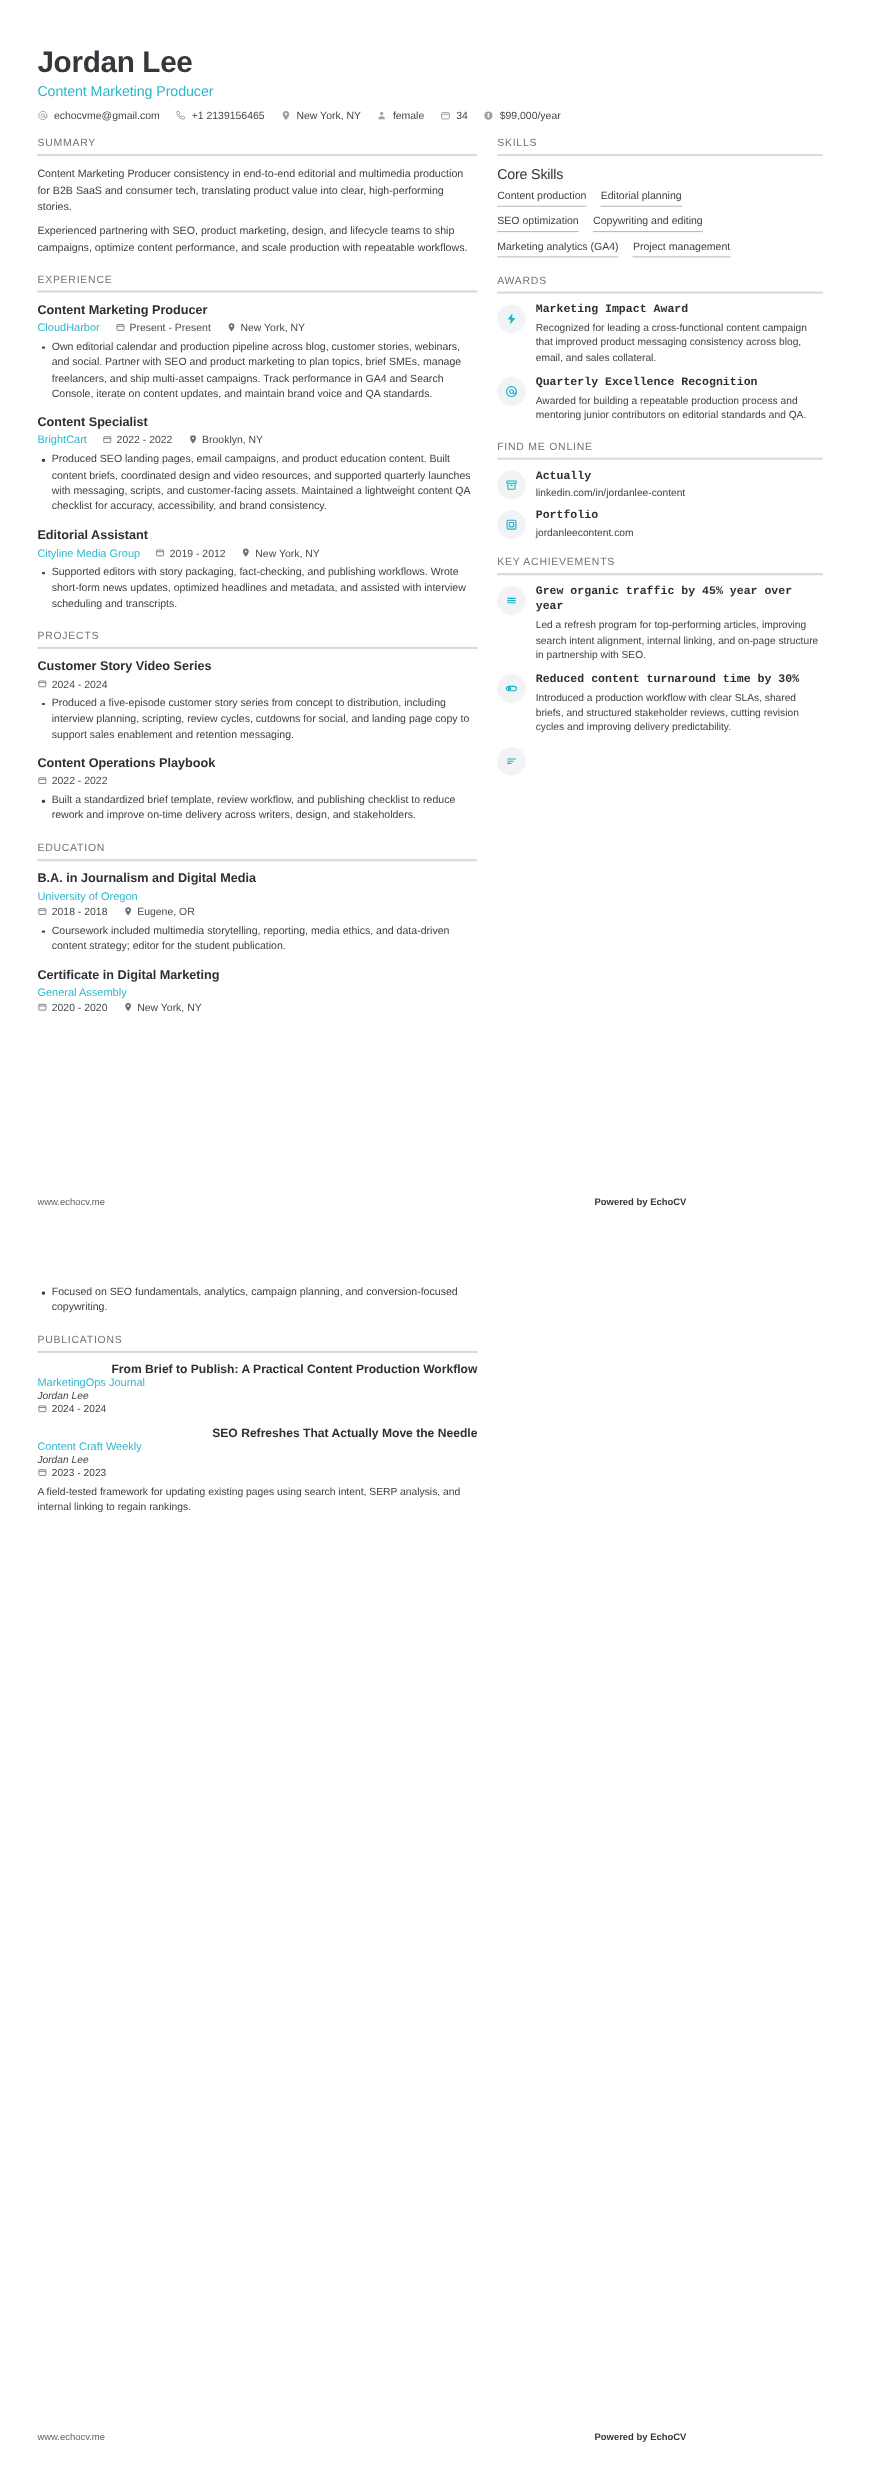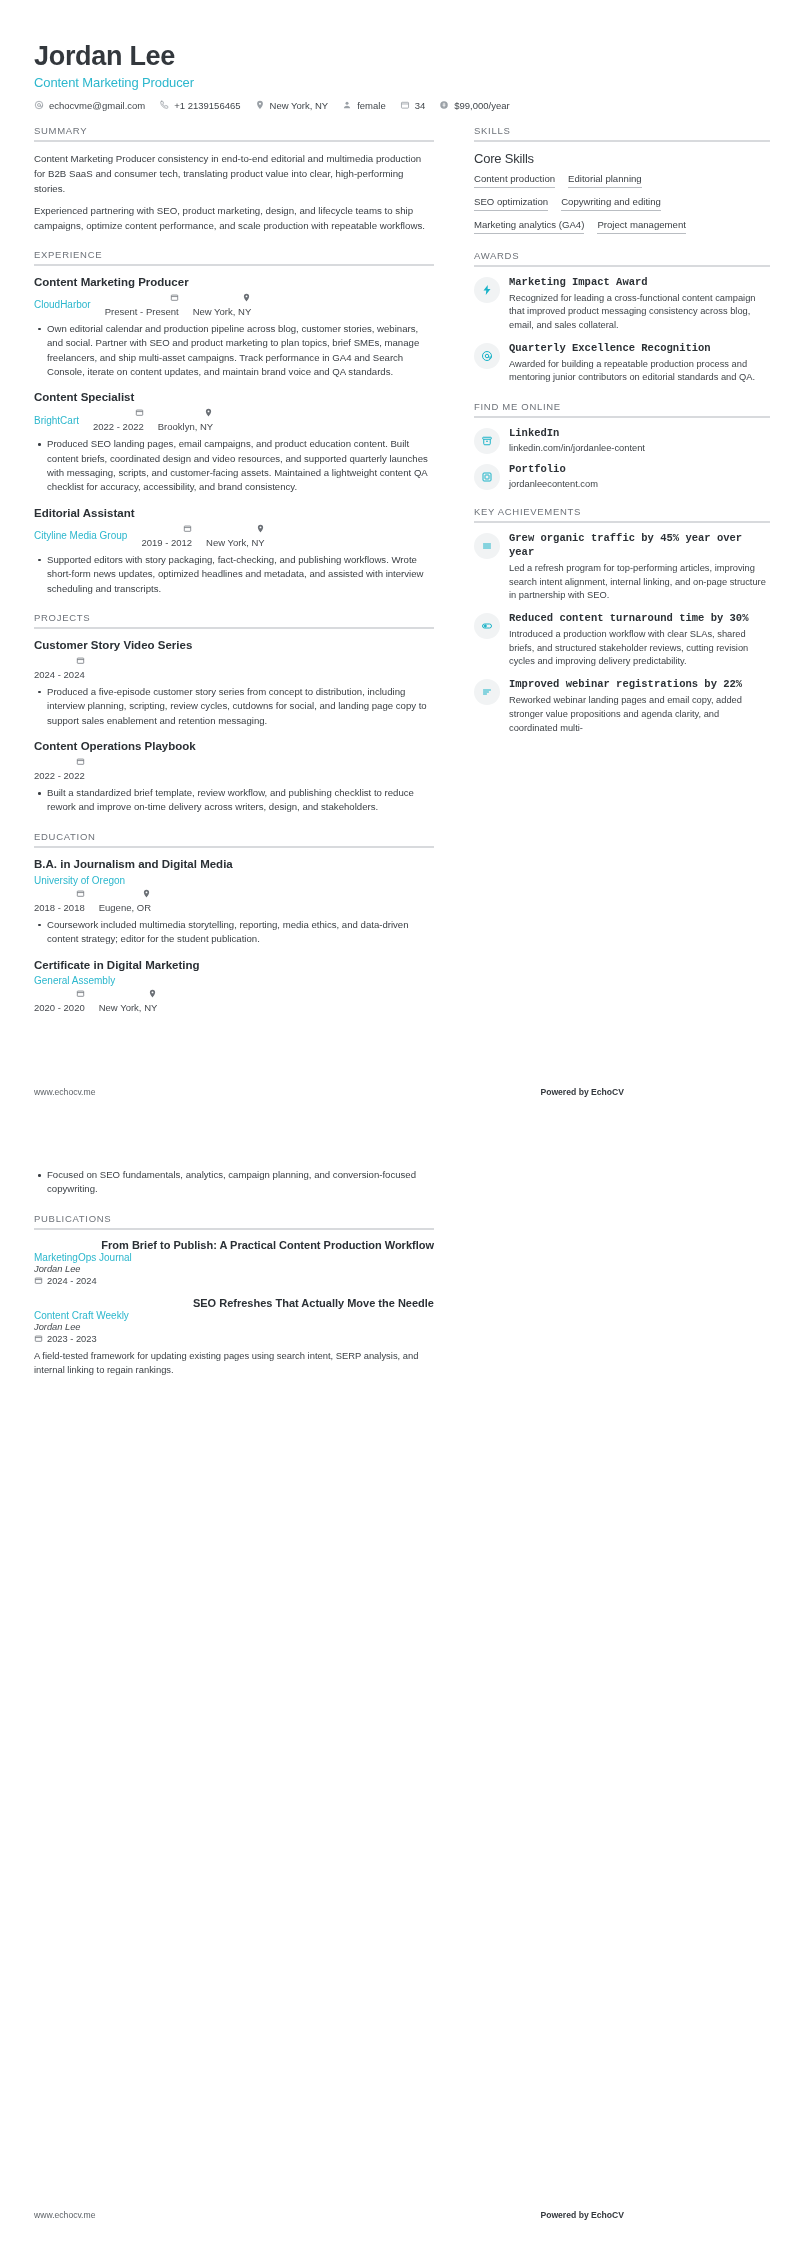--- a/index.html
+++ b/index.html
@@ -48,21 +48,21 @@
     gap: 4px 14px;
     margin-top: 10px;
     font-size: 9.5px;
     color: #41464b;
   }
   .contact-item { display: flex; align-items: center; gap: 5px; white-space: nowrap; }
   .contact-item .ic { display: inline-flex; width: 10px; height: 10px; color: #9aa0a6; }
   .contact-item .ic svg { width: 100%; height: 100%; display: block; }
 
   
-  .cols { display: flex; gap: 40px; margin-top: 14px; align-items: flex-start; }
+  .cols { display: flex; gap: 18px; margin-top: 14px; align-items: flex-start; }
   .col-left { width: 400px; flex: 0 0 400px; }
   .col-right { width: 296px; flex: 0 0 296px; }
 
   .sec { margin-top: 16px; }
   .sec:first-child { margin-top: 0; }
   .sec-title {
     font-size: 9.5px;
     letter-spacing: 0.7px;
     color: #6d7279;
     text-transform: uppercase;
@@ -81,21 +81,21 @@
   .meta-row {
     display: flex;
     flex-wrap: wrap;
     align-items: center;
     gap: 3px 14px;
     margin-top: 3px;
     font-size: 9.5px;
     color: #45494e;
   }
   .org { color: #2cb7cd; font-weight: 500; font-size: 10px; }
-  .meta-item { display: flex; align-items: flex-end; gap: 4px; white-space: nowrap; flex-direction: column; }
+  .meta-item { display: flex; align-items: flex-start; gap: 4px; white-space: nowrap; }
   .meta-item .ic { width: 9px; height: 9px; display: inline-flex; color: #6a6f75; }
   .meta-item .ic svg { width: 100%; height: 100%; display: block; }
 
   ul.bullets { list-style: none; margin-top: 5px; }
   ul.bullets li {
     position: relative;
     padding-left: 13px;
     font-size: 9.6px;
     line-height: 1.5;
     color: #3a3f44;
@@ -530,21 +530,21 @@
 
             <div class="irow">
               <div class="ibadge">
                 <svg viewBox="0 0 24 24" fill="none" stroke="currentColor" stroke-width="2">
                     <rect x="3.5" y="4.5" width="17" height="4" rx="1"></rect>
                     <path d="M5.5 8.5v9a2 2 0 0 0 2 2h9a2 2 0 0 0 2-2v-9"></path>
                     <path d="M10 12.5h4"></path>
                   </svg>
               </div>
               <div class="ibody">
-                <div class="ititle">LinkedIn</div>
+                <div class="ititle">Actually</div>
                 <div class="ilink">linkedin.com/in/jordanlee-content</div>
               </div>
             </div>
 
             <div class="irow">
               <div class="ibadge">
                 <svg viewBox="0 0 24 24" fill="none" stroke="currentColor" stroke-width="2">
                     <rect x="4" y="4" width="16" height="16" rx="2"></rect>
                     <rect x="8" y="8" width="8" height="8" rx="1"></rect>
                   </svg>
@@ -590,24 +590,20 @@
               </div>
             </div>
 
             <div class="irow">
               <div class="ibadge">
                 <svg viewBox="0 0 24 24" fill="none" stroke="currentColor" stroke-width="2" stroke-linecap="round">
                     <path d="M5 8h14"></path>
                     <path d="M5 12h10"></path>
                     <path d="M5 16h6"></path>
                   </svg>
-              </div>
-              <div class="ibody">
-                <div class="ititle">Improved webinar registrations by 22%</div>
-                <div class="idesc">Reworked webinar landing pages and email copy, added stronger value propositions and agenda clarity, and coordinated multi-</div>
               </div>
             </div>
 
           </div>
         </div>
 
       </div>
     </div>
 
     <div class="footer">

